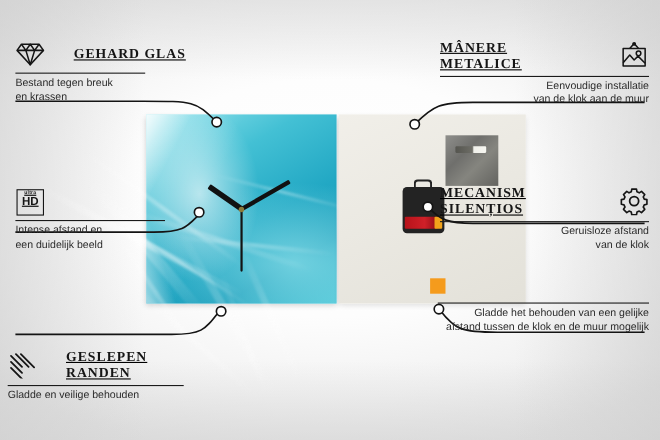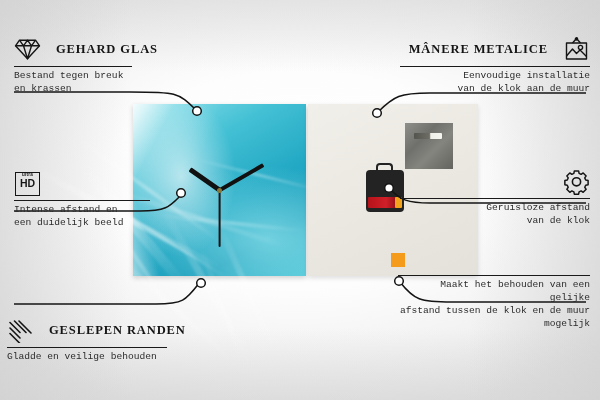--- a/index.html
+++ b/index.html
@@ -71,33 +71,33 @@
   #mech-tab { position: absolute; left: 10px; top: -7px; width: 17px; height: 9px; border: 2.5px solid #232323; border-bottom: none; border-radius: 4px 4px 0 0; }
   #mech-batt { position: absolute; left: 2px; bottom: 4px; width: 30px; height: 11px; background: linear-gradient(to right, #b7121a 0%, #cf2028 60%, #8d0d14 100%); border-radius: 1px; }
   #mech-plus { position: absolute; right: 2px; bottom: 4px; width: 7px; height: 11px; background: #f2a31b; border-radius: 1px; }
   #foam-spacer { position: absolute; left: 83px; top: 149px; width: 14px; height: 14px; background: #f59b1c; }
 
   
   #wires { position: absolute; inset: 0; }
 
   
   .feat { position: absolute; }
-  .feat .hrow { display: flex; align-items: center; gap: 15px; }
+  .feat .hrow { display: flex; align-items: center; gap: 26px; text-decoration: underline; }
   .feat.left .hrow { justify-content: flex-start; }
   .feat.right .hrow { justify-content: flex-end; }
   .ficon { width: 27px; height: 27px; flex: 0 0 27px; display: flex; align-items: center; justify-content: center; }
   .ftitle {
     font-family: "Liberation Serif", serif;
     font-size: 12.5px; font-weight: 700; letter-spacing: .9px;
     color: #151515; line-height: 1.18; text-transform: uppercase;
   }
-  .feat.right .ftitle { text-align: center; }
+  .feat.right .ftitle { text-align: left; }
   .frule { height: 1px; background: #1a1a1a; margin-top: 3px; }
   .fdesc {
-    font-family: Liberation Mono, monospace;
+    font-family: Liberation Sans, sans-serif;
     font-size: 9.6px; color: #2b2b2b; line-height: 1.35; margin-top: 3px; white-space: pre-line;
   }
   .feat.right .fdesc { text-align: right; }
 
   #feat-glas   { left: 14px;  top: 36px;  width: 186px; }
   #feat-print  { left: 14px;  top: 170px; width: 186px; }
   #feat-randen { left: 7px;  top: 276px; width: 186px; margin-top: 41px; }
   #feat-manere { right: 10px; top: 36px;  width: 190px; }
   #feat-mecan  { right: 10px; top: 168px; width: 190px; }
   #feat-dist   { right: 10px; top: 272px; width: 192px; }
@@ -246,29 +246,31 @@
       </svg>
     </span>
   </div>
   <div class="frule"></div>
   <div class="fdesc">Eenvoudige installatie
 van de klok aan de muur</div>
 </div>
 
 <div class="feat right" id="feat-mecan">
   <div class="hrow">
+    <span class="ftitle">MECANISM
+SILENȚIOS</span>
     <span class="ficon">
       <svg width="27" height="27" viewBox="0 0 27 27" fill="none" stroke="#151515" stroke-width="1.6" stroke-linejoin="round">
         <path d="M11.2 2.2h4.6l.5 2.6 2.2 1 2.2-1.5 3.2 3.2-1.5 2.2 1 2.2 2.6.5v4.6l-2.6.5-1 2.2 1.5 2.2-3.2 3.2-2.2-1.5-2.2 1-.5 2.6h-4.6l-.5-2.6-2.2-1-2.2 1.5-3.2-3.2 1.5-2.2-1-2.2-2.6-.5v-4.6l2.6-.5 1-2.2-1.5-2.2 3.2-3.2 2.2 1.5 2.2-1z" transform="scale(0.93) translate(1 1)"></path>
         <circle cx="13.5" cy="13.8" r="4.1"></circle>
       </svg>
     </span>
   </div>
   <div class="frule"></div>
   <div class="fdesc">Geruisloze afstand
 van de klok</div>
 </div>
 
 <div class="feat right" id="feat-dist">
   <div class="frule"></div>
-  <div class="fdesc">Maakt het behouden van een gelijke
+  <div class="fdesc">Gladde het behouden van een gelijke
 afstand  tussen de klok en de muur mogelijk</div>
 </div>
 
 </body></html>

